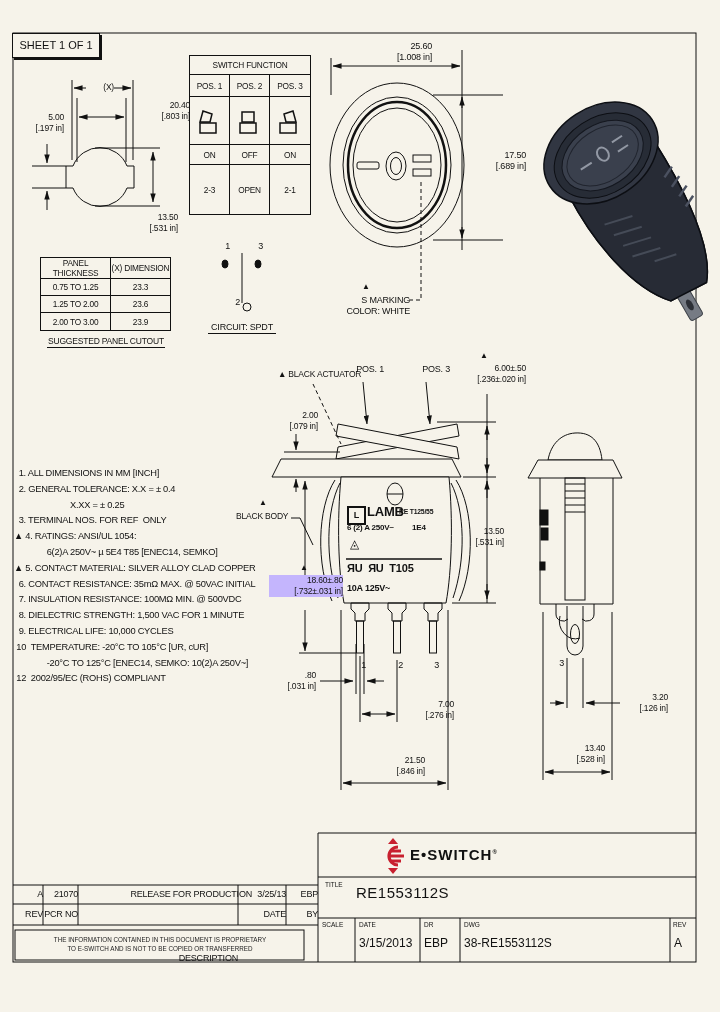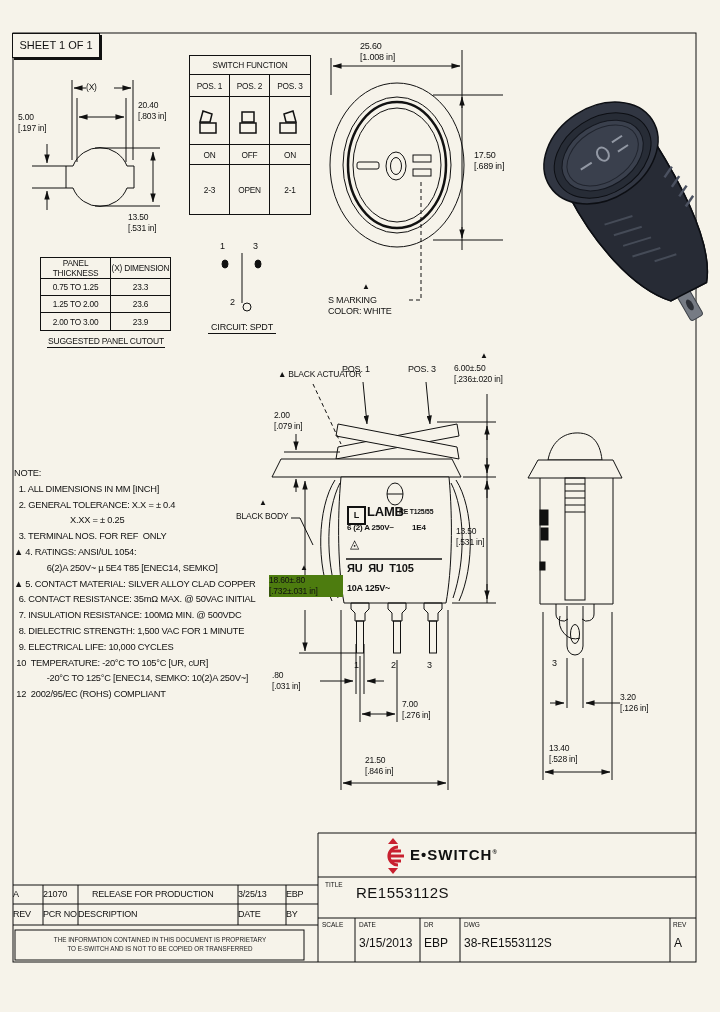--- a/index.html
+++ b/index.html
@@ -1,21 +1,21 @@
 <!DOCTYPE html>
 <html><head>
 <meta charset="utf-8">
 <style>
   html,body{margin:0;padding:0;background:#d9d5c8;}
   #sheet{position:relative;width:720px;height:1012px;background:#f6f3ea;
          font-family:"Liberation Sans",sans-serif;color:#111;overflow:hidden;}
   svg{display:block;}
   .svgabs{position:absolute;left:0;top:0;}
   .t{position:absolute;font-size:8.5px;line-height:11px;white-space:pre;
-     text-align:left;letter-spacing:-0.2px;color:#111;}
+     text-align:right;letter-spacing:-0.2px;color:#111;}
   .flag{position:absolute;font-size:8px;line-height:8px;color:#111;}
   .sheetbox{position:absolute;left:12px;top:33px;width:86px;height:23px;
      border:1.5px solid #111;background:#f6f3ea;font-size:11px;line-height:23px;
      text-align:center;box-shadow:2px 2px 0 0 #111;}
   table.dt{position:absolute;border-collapse:collapse;table-layout:fixed;background:#f6f3ea;}
   table.dt td{border:1px solid #111;text-align:center;font-size:8.3px;padding:0;
      letter-spacing:-0.2px;overflow:hidden;}
   .notes{position:absolute;left:14px;top:466px;width:300px;}
   .notes div{font-size:9.3px;line-height:15.8px;white-space:pre;letter-spacing:-0.25px;}
   .cap{position:absolute;font-size:8.5px;letter-spacing:-0.2px;text-align:center;
@@ -344,21 +344,21 @@
   <div class="flag" style="left:480px;top:352px;">▲</div>
   <div class="t" style="left:454px;top:363px;width:72px;">6.00±.50
 [.236±.020 in]</div>
   <div class="t" style="left:274px;top:410px;width:44px;">2.00
 [.079 in]</div>
   <div class="flag" style="left:259px;top:499px;">▲</div>
   <div class="t" style="left:236px;top:511px;width:56px;text-align:left;">BLACK BODY</div>
   <div class="t" style="left:456px;top:526px;width:48px;">13.50
 [.531 in]</div>
   <div class="flag" style="left:300px;top:564px;">▲</div>
-  <div class="t" style="left:269px;top:575px;width:74px;background:#4d7c0f;">18.60±.80
+  <div class="t" style="left:269px;top:575px;width:74px;background:#c4b5fd;">18.60±.80
 [.732±.031 in]</div>
   <div class="t" style="left:272px;top:670px;width:44px;">.80
 [.031 in]</div>
   <div class="t" style="left:402px;top:699px;width:52px;">7.00
 [.276 in]</div>
   <div class="t" style="left:365px;top:755px;width:60px;">21.50
 [.846 in]</div>
   <div class="t" style="left:354px;top:660px;width:12px;font-size:9px;">1</div>
   <div class="t" style="left:391px;top:660px;width:12px;font-size:9px;">2</div>
   <div class="t" style="left:427px;top:660px;width:12px;font-size:9px;">3</div>
@@ -372,21 +372,20 @@
   <div class="mk" style="left:347px;top:562px;font-size:11px;font-weight:bold;">ЯU  ЯU  T105</div>
   <div class="mk" style="left:347px;top:583px;font-size:9px;font-weight:bold;text-align:center;">10A 125V~</div>
 
   <div class="t" style="left:552px;top:658px;width:12px;font-size:9px;">3</div>
   <div class="t" style="left:620px;top:692px;width:48px;">3.20
 [.126 in]</div>
   <div class="t" style="left:549px;top:743px;width:56px;">13.40
 [.528 in]</div>
 
   <div class="notes">
-    <div>NOTE:</div>
     <div>  1. ALL DIMENSIONS IN MM [INCH]</div>
     <div>  2. GENERAL TOLERANCE: X.X = ± 0.4</div>
     <div>                        X.XX = ± 0.25</div>
     <div>  3. TERMINAL NOS. FOR REF  ONLY</div>
     <div>▲ 4. RATINGS: ANSI/UL 1054:</div>
     <div>              6(2)A 250V~ µ 5E4 T85 [ENEC14, SEMKO]</div>
     <div>▲ 5. CONTACT MATERIAL: SILVER ALLOY CLAD COPPER</div>
     <div>  6. CONTACT RESISTANCE: 35mΩ MAX. @ 50VAC INITIAL</div>
     <div>  7. INSULATION RESISTANCE: 100MΩ MIN. @ 500VDC</div>
     <div>  8. DIELECTRIC STRENGTH: 1,500 VAC FOR 1 MINUTE</div>
@@ -396,21 +395,21 @@
     <div> 12  2002/95/EC (ROHS) COMPLIANT</div>
   </div>
 
   <div class="t" style="left:13px;top:889px;width:30px;font-size:9px;">A</div>
   <div class="t" style="left:43px;top:889px;width:35px;font-size:9px;">21070</div>
   <div class="t" style="left:78px;top:889px;width:160px;font-size:9px;padding-left:14px;">RELEASE FOR PRODUCTION</div>
   <div class="t" style="left:238px;top:889px;width:48px;font-size:9px;">3/25/13</div>
   <div class="t" style="left:286px;top:889px;width:32px;font-size:9px;">EBP</div>
   <div class="t" style="left:13px;top:909px;width:30px;font-size:9px;">REV</div>
   <div class="t" style="left:43px;top:909px;width:35px;font-size:9px;">PCR NO</div>
-  <div class="t" style="left:78px;top:909px;width:160px;font-size:9px;">DESCRIPTION</div>
+  <div class="t" style="left:78px;top:953px;width:160px;font-size:9px;">DESCRIPTION</div>
   <div class="t" style="left:238px;top:909px;width:48px;font-size:9px;">DATE</div>
   <div class="t" style="left:286px;top:909px;width:32px;font-size:9px;">BY</div>
   <div class="disc">THE INFORMATION CONTAINED IN THIS DOCUMENT IS PROPRIETARY
 TO E-SWITCH AND IS NOT TO BE COPIED OR TRANSFERRED</div>
 
   <div class="brand"><span>E•SWITCH</span><sup>®</sup></div>
   <div class="tb-label" style="left:325px;top:881px;">TITLE</div>
   <div class="title-val">RE1553112S</div>
   <div class="tb-label" style="left:322px;top:921px;">SCALE</div>
   <div class="tb-label" style="left:359px;top:921px;">DATE</div>

